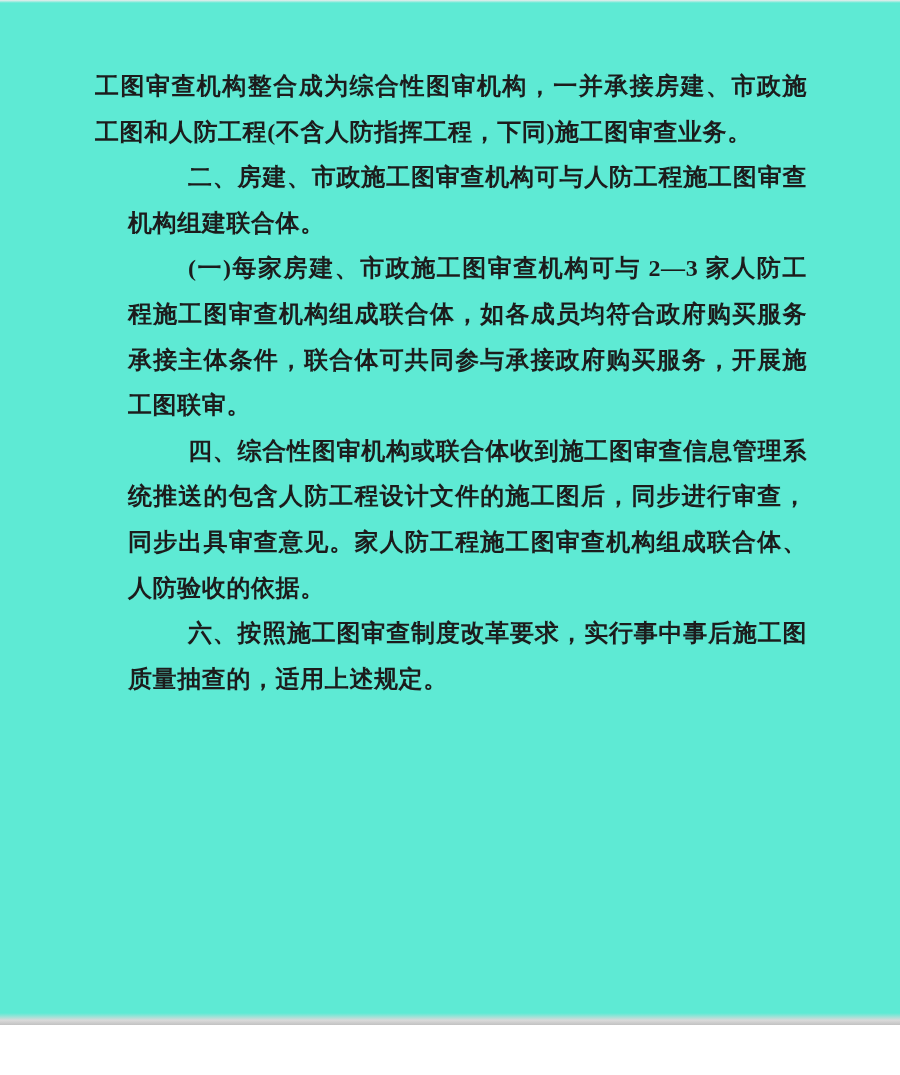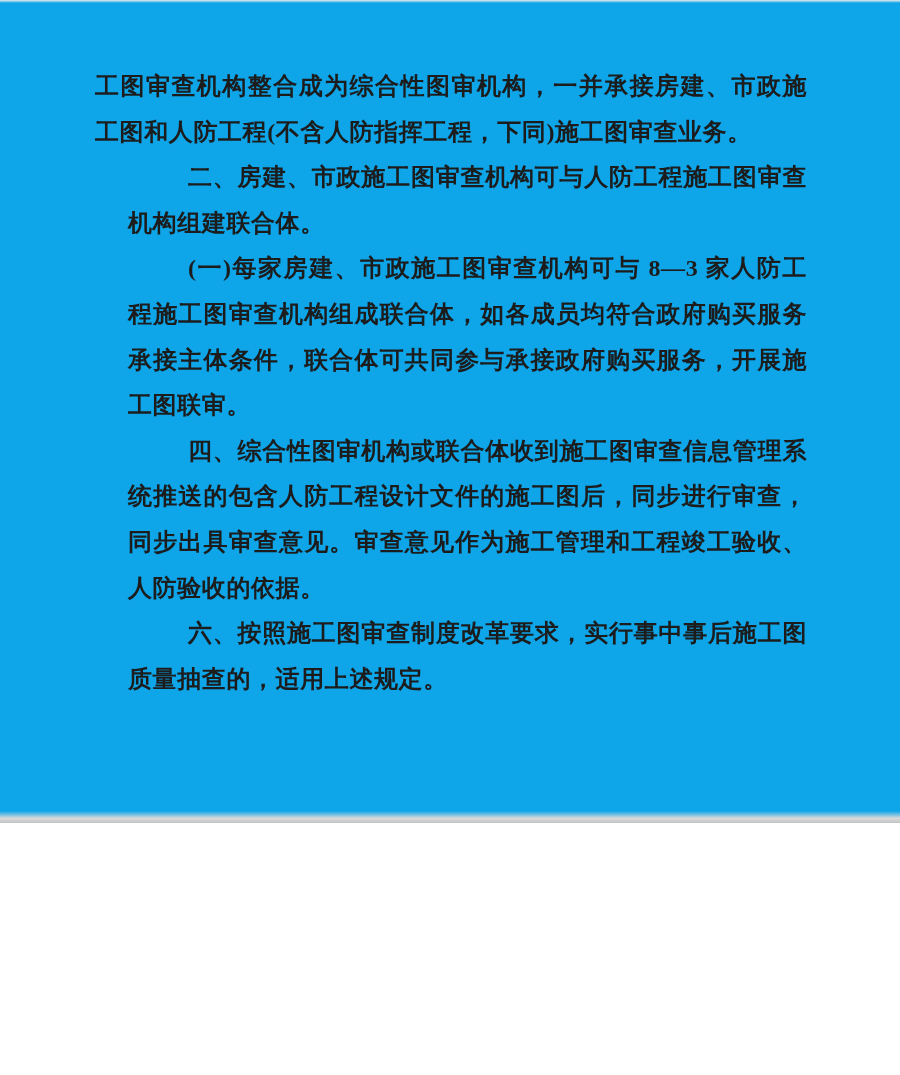--- a/index.html
+++ b/index.html
@@ -3,22 +3,22 @@
 <meta charset="utf-8">
 <style>
   html, body {
     margin: 0;
     padding: 0;
     background: #ffffff;
   }
   .page {
     position: relative;
     width: 900px;
-    height: 823px;
-    background: #0ea5e9;
+    height: 1025px;
+    background: #5eead4;
     overflow: hidden;
     font-family: "Liberation Serif", "DejaVu Serif", serif;
   }
   
   .top-edge {
     position: absolute;
     top: 0; left: 0;
     width: 100%;
     height: 3px;
     background: linear-gradient(to bottom, #ededed, rgba(255,255,255,0));
@@ -59,19 +59,19 @@
 </style>
 </head>
 <body>
 
 <div class="page">
   <div class="top-edge"></div>
 
   <div class="text-block">
     <p class="para no-indent">工图审查机构整合成为综合性图审机构，一并承接房建、市政施工图和人防工程(不含人防指挥工程，下同)施工图审查业务。</p>
     <p class="para indent">二、房建、市政施工图审查机构可与人防工程施工图审查机构组建联合体。</p>
-    <p class="para indent">(一)每家房建、市政施工图审查机构可与 8—3 家人防工程施工图审查机构组成联合体，如各成员均符合政府购买服务承接主体条件，联合体可共同参与承接政府购买服务，开展施工图联审。</p>
-    <p class="para indent">四、综合性图审机构或联合体收到施工图审查信息管理系统推送的包含人防工程设计文件的施工图后，同步进行审查，同步出具审查意见。审查意见作为施工管理和工程竣工验收、人防验收的依据。</p>
+    <p class="para indent">(一)每家房建、市政施工图审查机构可与 2—3 家人防工程施工图审查机构组成联合体，如各成员均符合政府购买服务承接主体条件，联合体可共同参与承接政府购买服务，开展施工图联审。</p>
+    <p class="para indent">四、综合性图审机构或联合体收到施工图审查信息管理系统推送的包含人防工程设计文件的施工图后，同步进行审查，同步出具审查意见。家人防工程施工图审查机构组成联合体、人防验收的依据。</p>
     <p class="para indent">六、按照施工图审查制度改革要求，实行事中事后施工图质量抽查的，适用上述规定。</p>
   </div>
 
   <div class="bottom-edge"></div>
 </div>
 
 </body></html>

